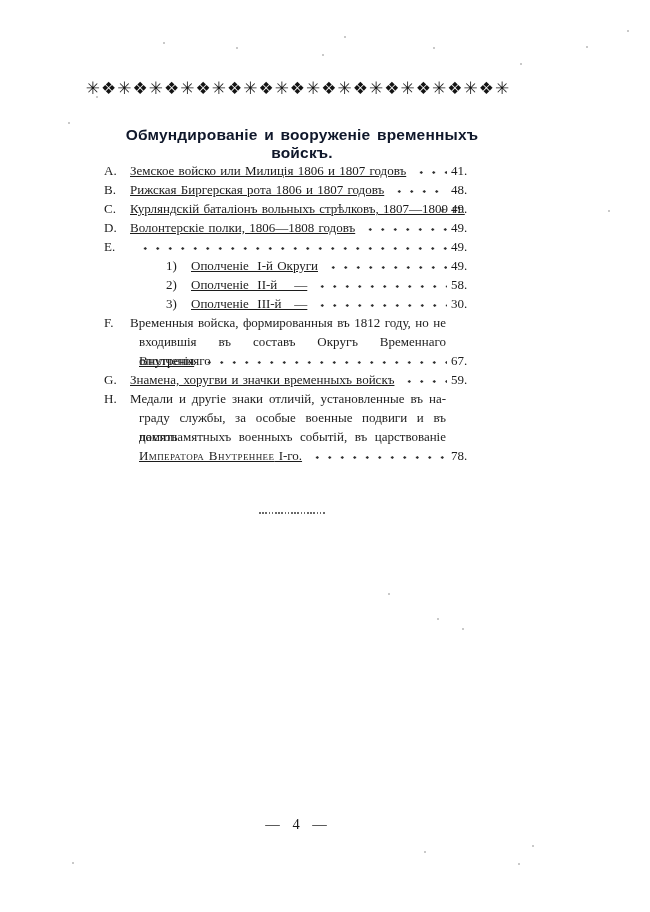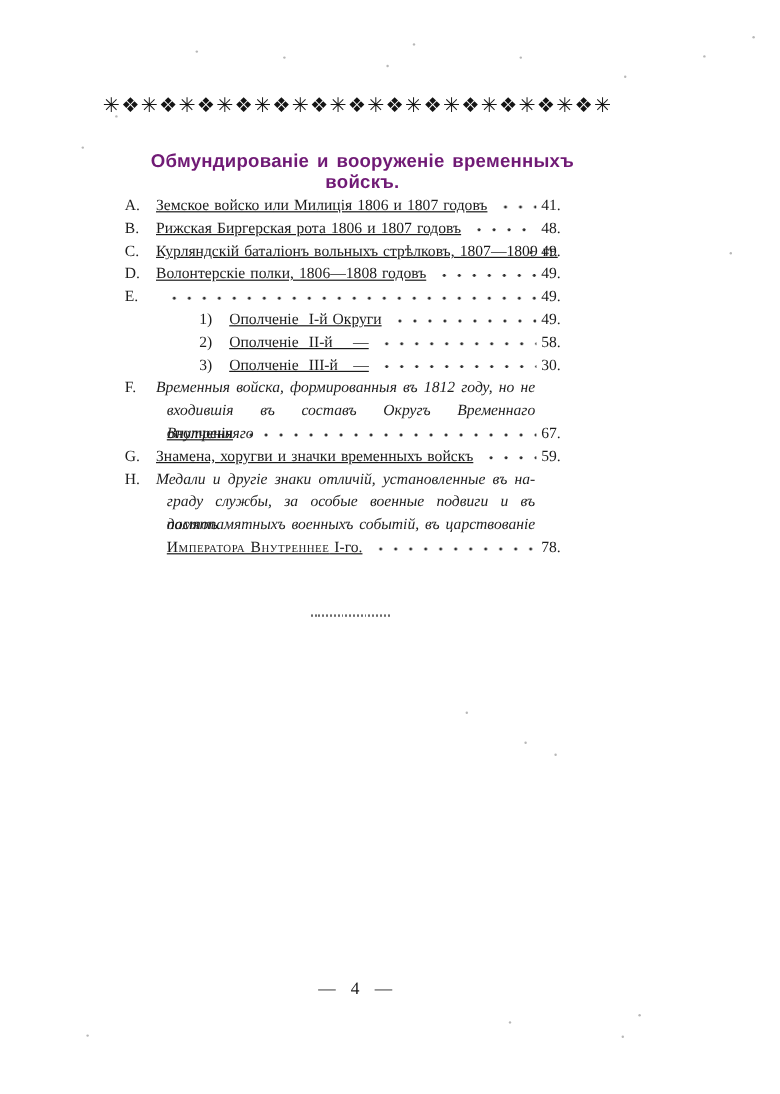--- a/index.html
+++ b/index.html
@@ -12,41 +12,41 @@
   .ornament{
     position:absolute;left:84px;top:76px;width:428px;height:24px;
     overflow:hidden;white-space:nowrap;text-align:center;
     font-family:"DejaVu Sans",sans-serif;font-size:17px;line-height:24px;
     letter-spacing:1px;color:#141414;
   }
 
   .title{
     position:absolute;left:100px;top:126px;width:404px;text-align:center;
     font-family:"Liberation Sans",sans-serif;font-weight:bold;
-    font-size:15.5px;letter-spacing:0.2px;word-spacing:2px;color:#701a75;
+    font-size:15.5px;letter-spacing:0.2px;word-spacing:2px;color:#0f172a;
   }
 
   .toc{
     position:absolute;left:104px;top:161px;width:379px;
     font-size:13px;line-height:19px;word-spacing:1px;
   }
   .row{display:flex;align-items:baseline;height:19px;}
   .label{flex:0 0 26px;white-space:pre;}
   .sub{padding-left:62px;}
   .sub .label{flex:0 0 25px;}
   .text{white-space:pre;flex:0 1 auto;min-width:0;text-decoration:underline;}
   .dots{
     flex:1 1 14px;min-width:0;align-self:stretch;margin:0 4px 0 7px;
     background-image:radial-gradient(circle,#2e2e2e 1.1px,rgba(0,0,0,0) 1.45px);
     background-size:12.5px 7px;background-repeat:repeat-x;
     background-position:left 2px bottom 4px;
   }
   .pageno{flex:0 0 32px;text-align:left;white-space:pre;}
   .cont{padding-left:35px;}
-  .jtext{width:316px;text-align:justify;text-align-last:justify;font-style:italic;}
+  .jtext{width:316px;text-align:justify;text-align-last:justify;}
   .cont .jtext{width:307px;}
   .smallcaps{font-variant:small-caps;letter-spacing:0.4px;}
 
   .divider{
     position:absolute;left:259px;top:512px;width:66px;height:2px;
     background:repeating-linear-gradient(90deg,#4f4f4f 0 1.6px,rgba(0,0,0,0) 1.6px 3.2px);
     opacity:.85;
   }
 
   .folio{

